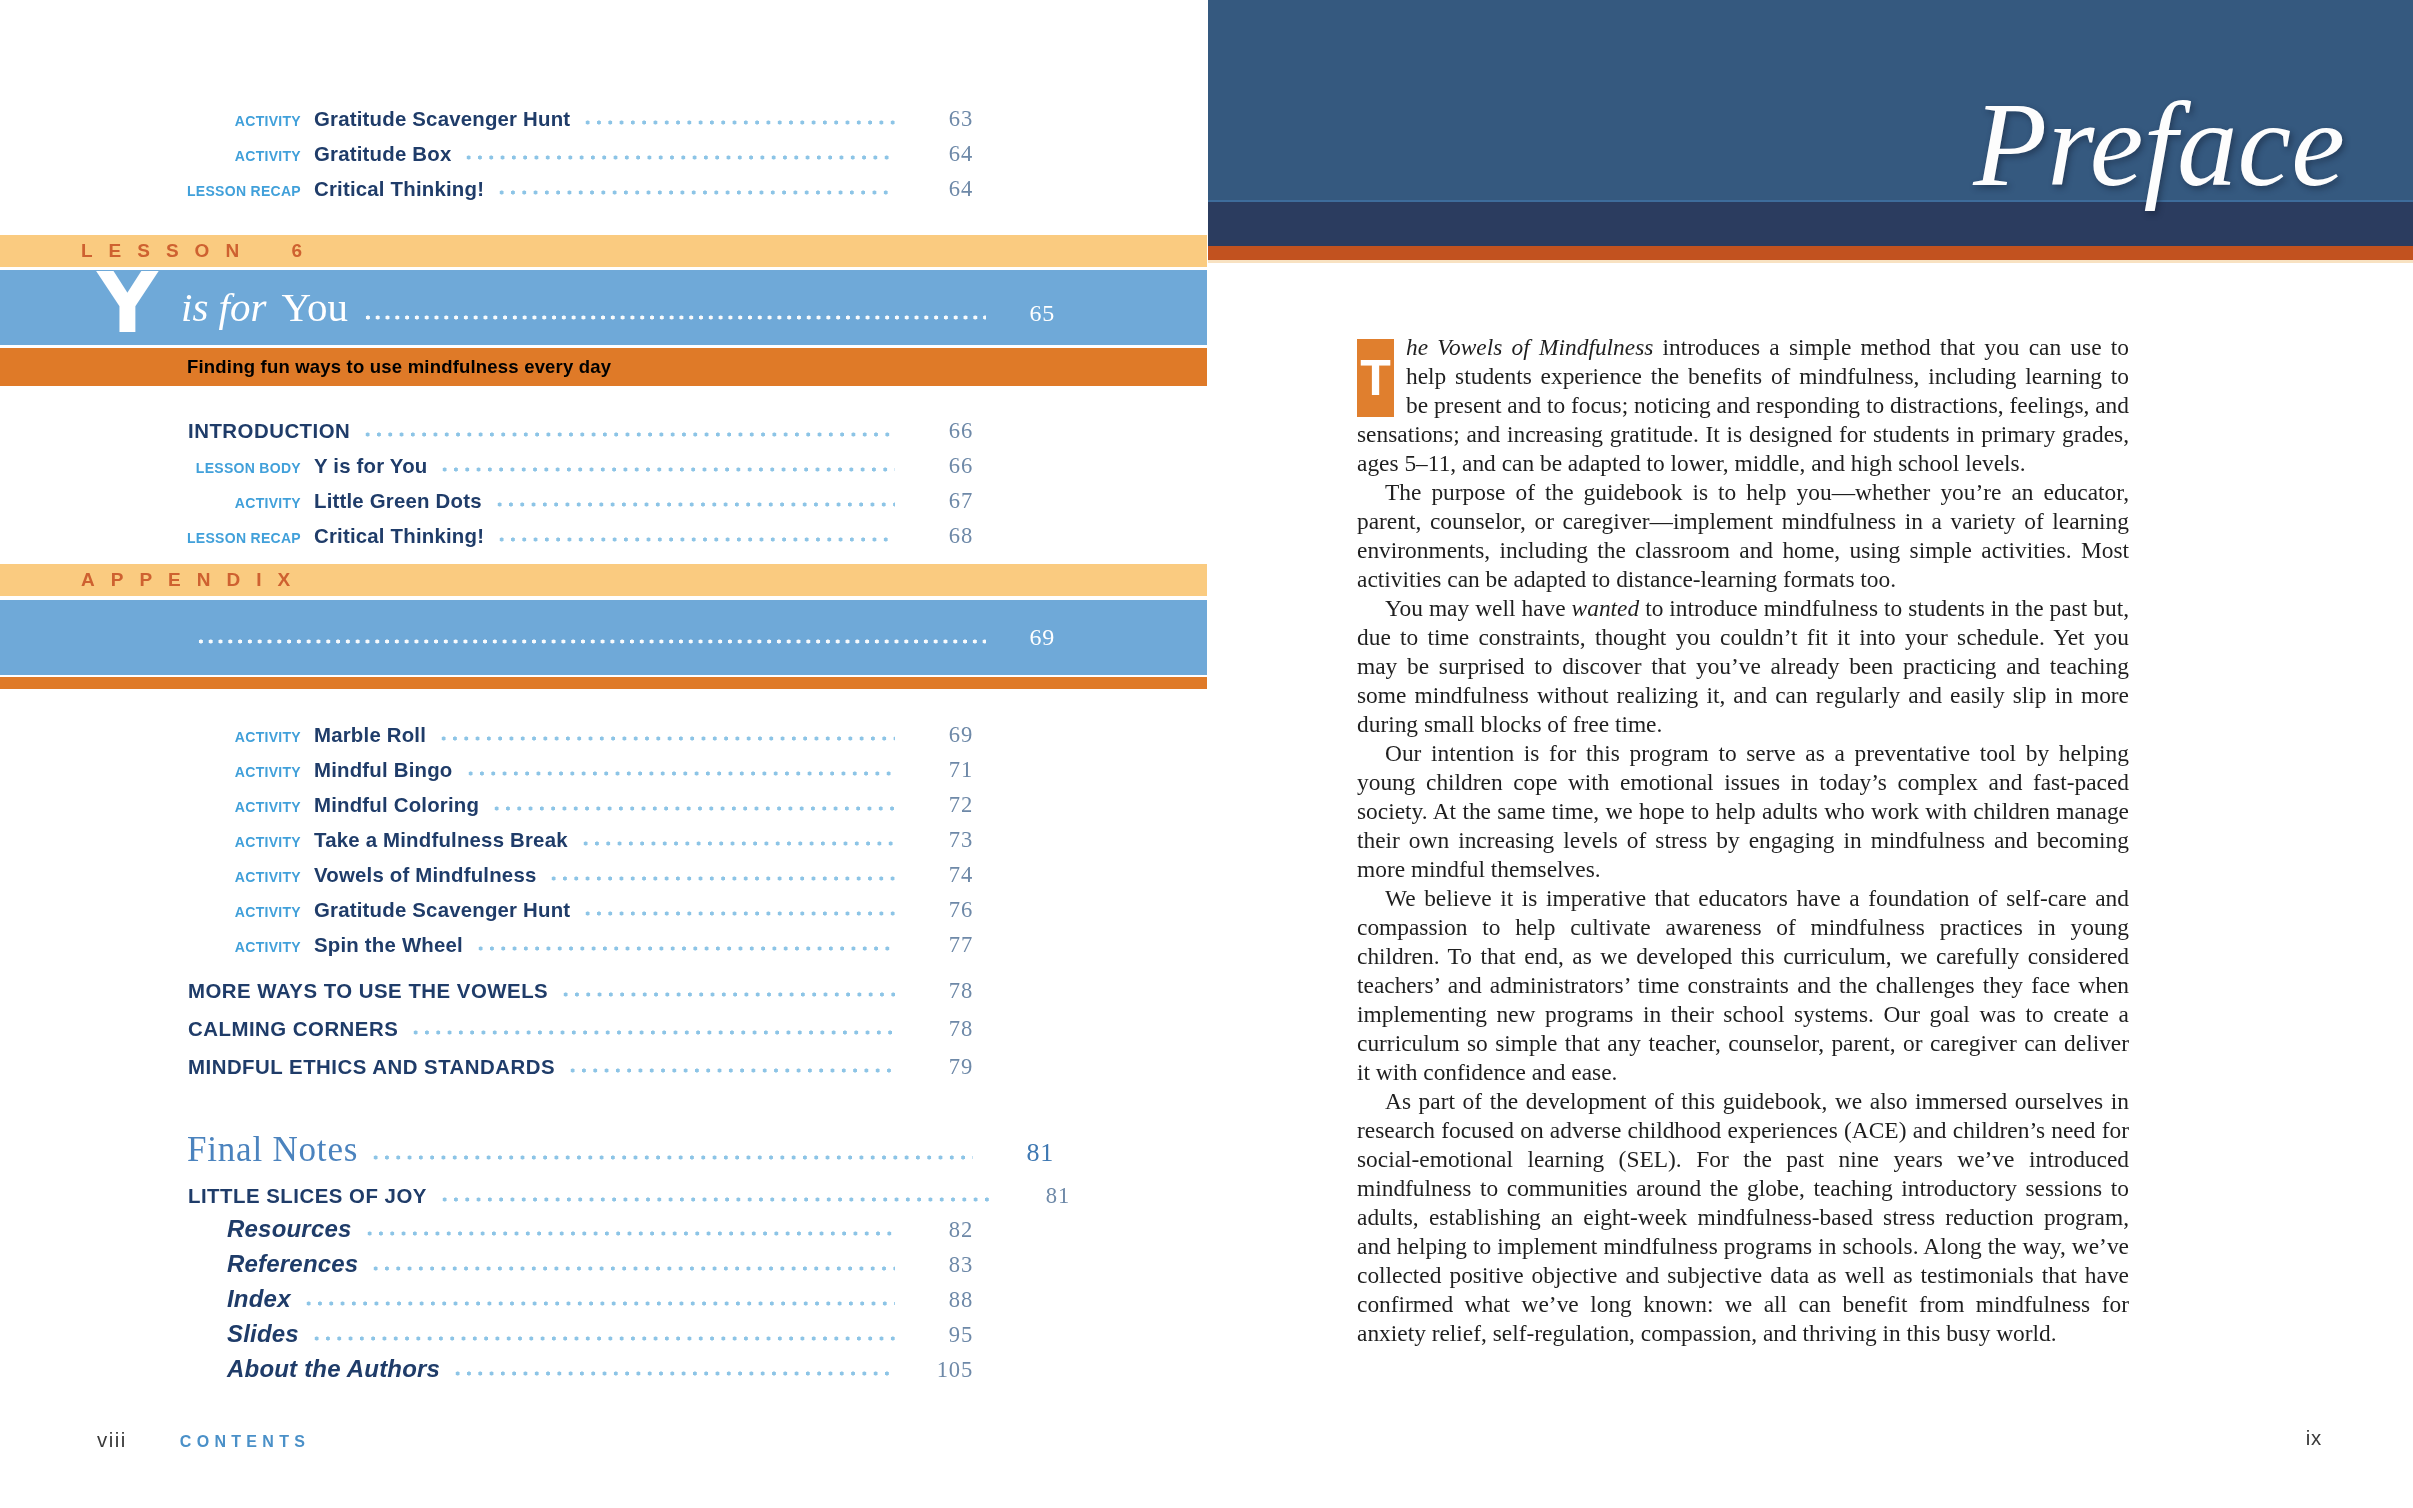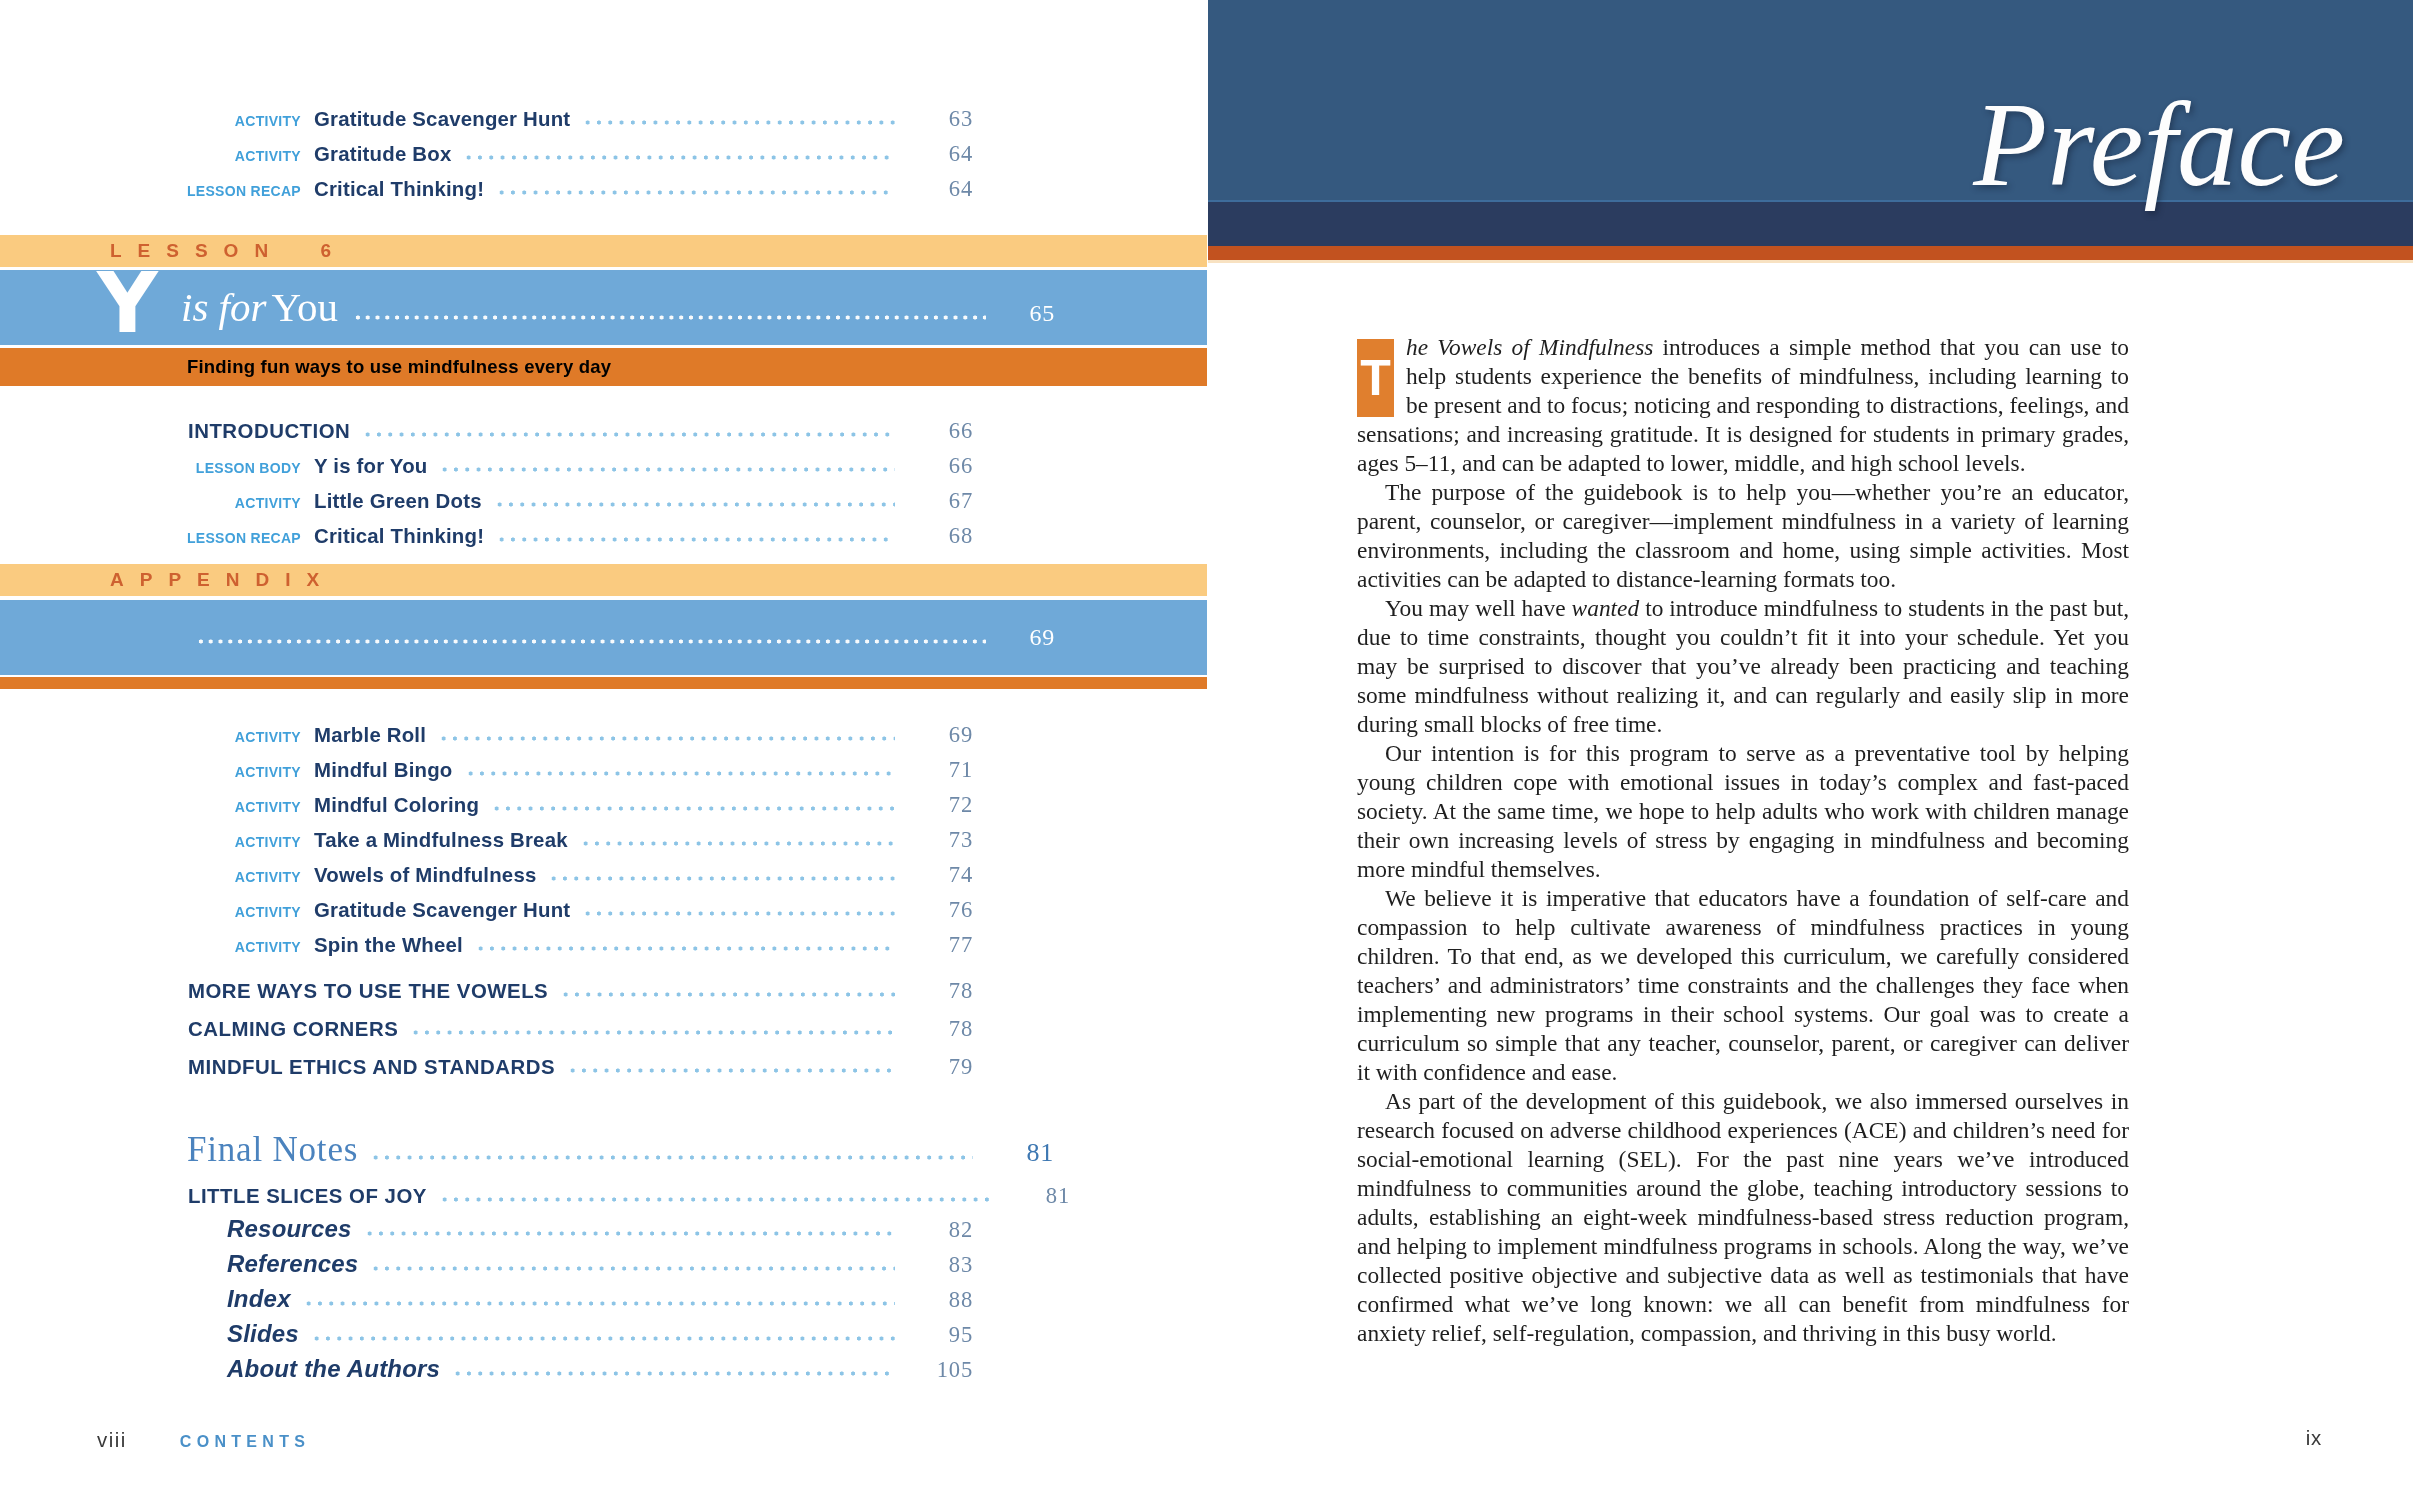--- a/index.html
+++ b/index.html
@@ -30,25 +30,25 @@
   #intro-block{top:413px;}
   #activities-block{top:717px;}
   #activities-block .row{height:35px;}
   #caps-block{top:973px;}
   #caps-block .row{height:38px;}
   #joy-row{position:absolute;left:91px;width:882px;top:1178px;}
   #back-block{top:1211px;}
 
   
   .band{position:absolute;left:0;width:1207px;box-sizing:border-box;}
-  .band-yellow{background:var(--band_yellow,#FACB80);display:flex;align-items:center;padding-left:110px;}
+  .band-yellow{background:var(--band_yellow,#FACB80);display:flex;align-items:center;padding-left:81px;}
   .kicker{font-weight:bold;font-size:19px;color:var(--kicker_orange,#CE6130);letter-spacing:16px;word-spacing:15px;}
   .band-blue{background:var(--band_blue,#6FA9D8);display:flex;align-items:baseline;padding:0 152px 0 181px;}
   .band-blue .bt{font-family:"Liberation Serif","DejaVu Serif",serif;font-size:41px;line-height:75px;color:#fff;white-space:nowrap;}
-  .band-blue .bt-ital{font-style:italic;margin-right:5px;}
+  .band-blue .bt-ital{font-style:italic;margin-right:15px;}
   .band-blue .dots{color:rgba(255,255,255,.95);background-size:9.8px 6.8px;margin-left:15px;}
   .band-blue .num{color:#fff;font-weight:400;font-size:24px;line-height:75px;width:60px;}
   .bigY{position:absolute;left:97px;top:-9px;font-weight:800;font-size:84px;line-height:84px;color:#fff;
         font-family:"DejaVu Sans","Liberation Sans",sans-serif;}
   .band-orange{background:var(--accent_orange,#DF7A28);display:flex;align-items:center;padding-left:187px;}
   .band-orange .sub{color:#000000;font-weight:600;font-size:18.5px;letter-spacing:0.2px;}
 
   #lesson-kicker{top:235px;height:32px;}
   #lesson-band{top:270px;height:75px;}
   #lesson-sub{top:348px;height:38px;}

